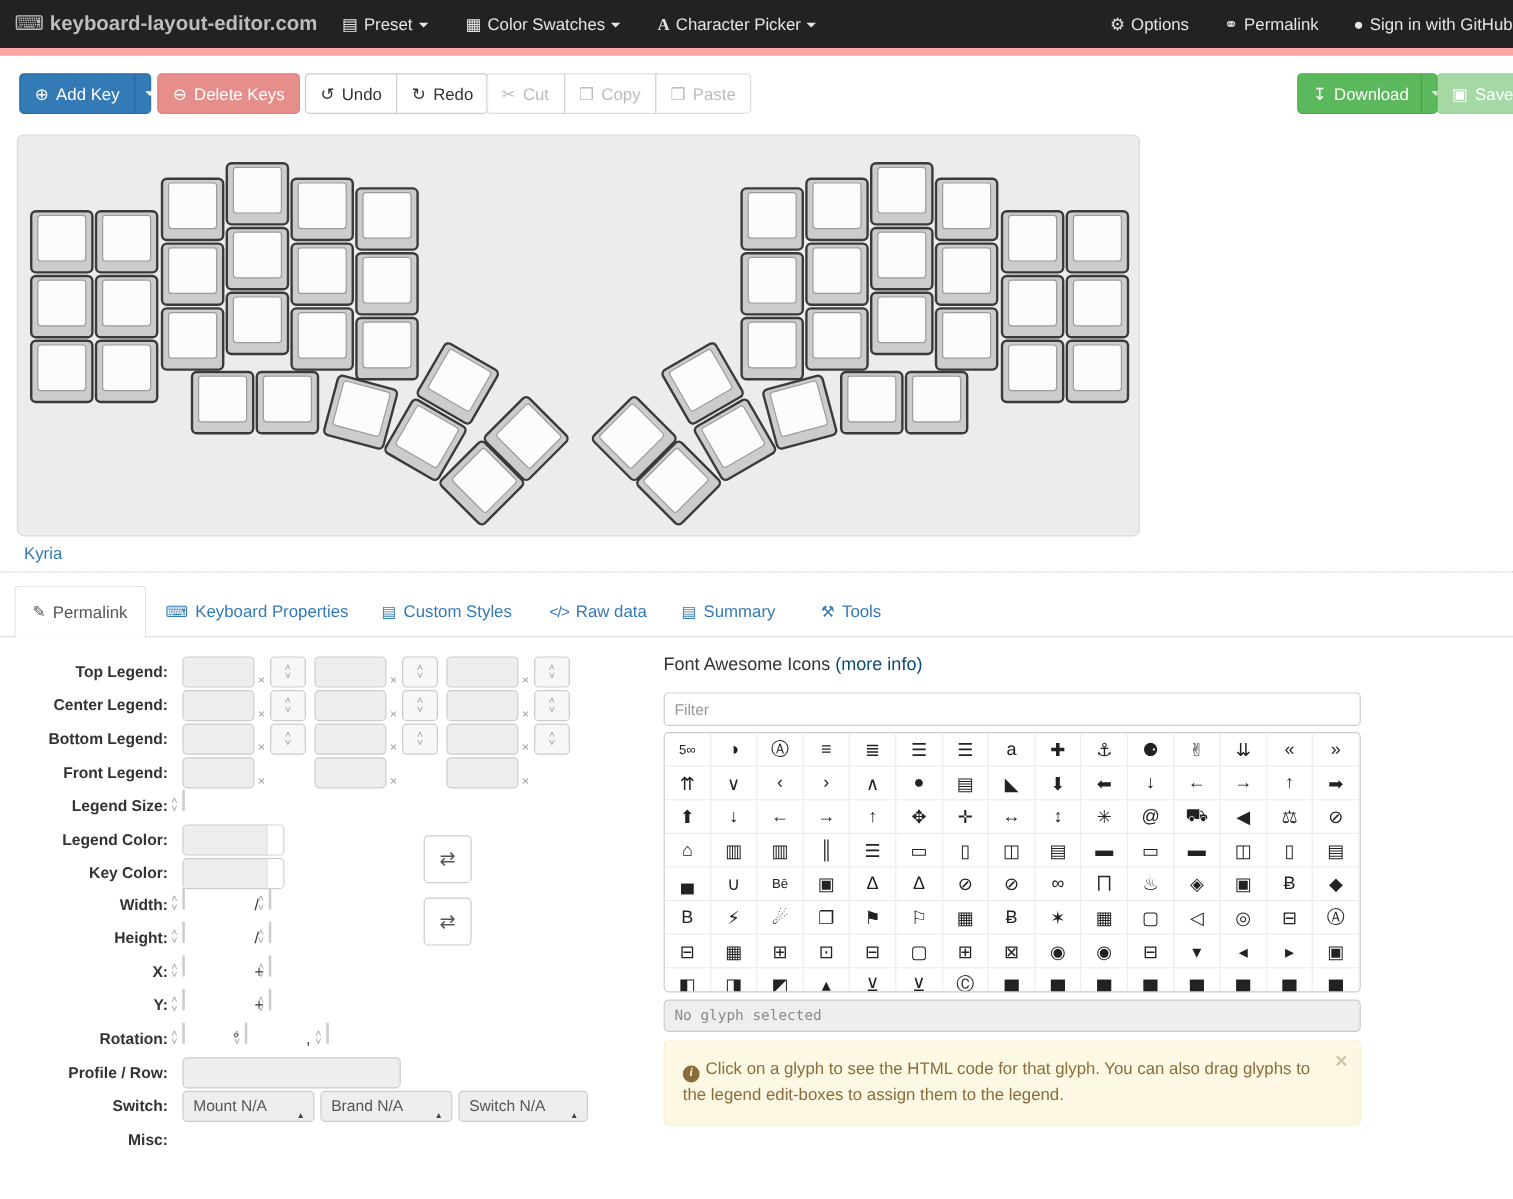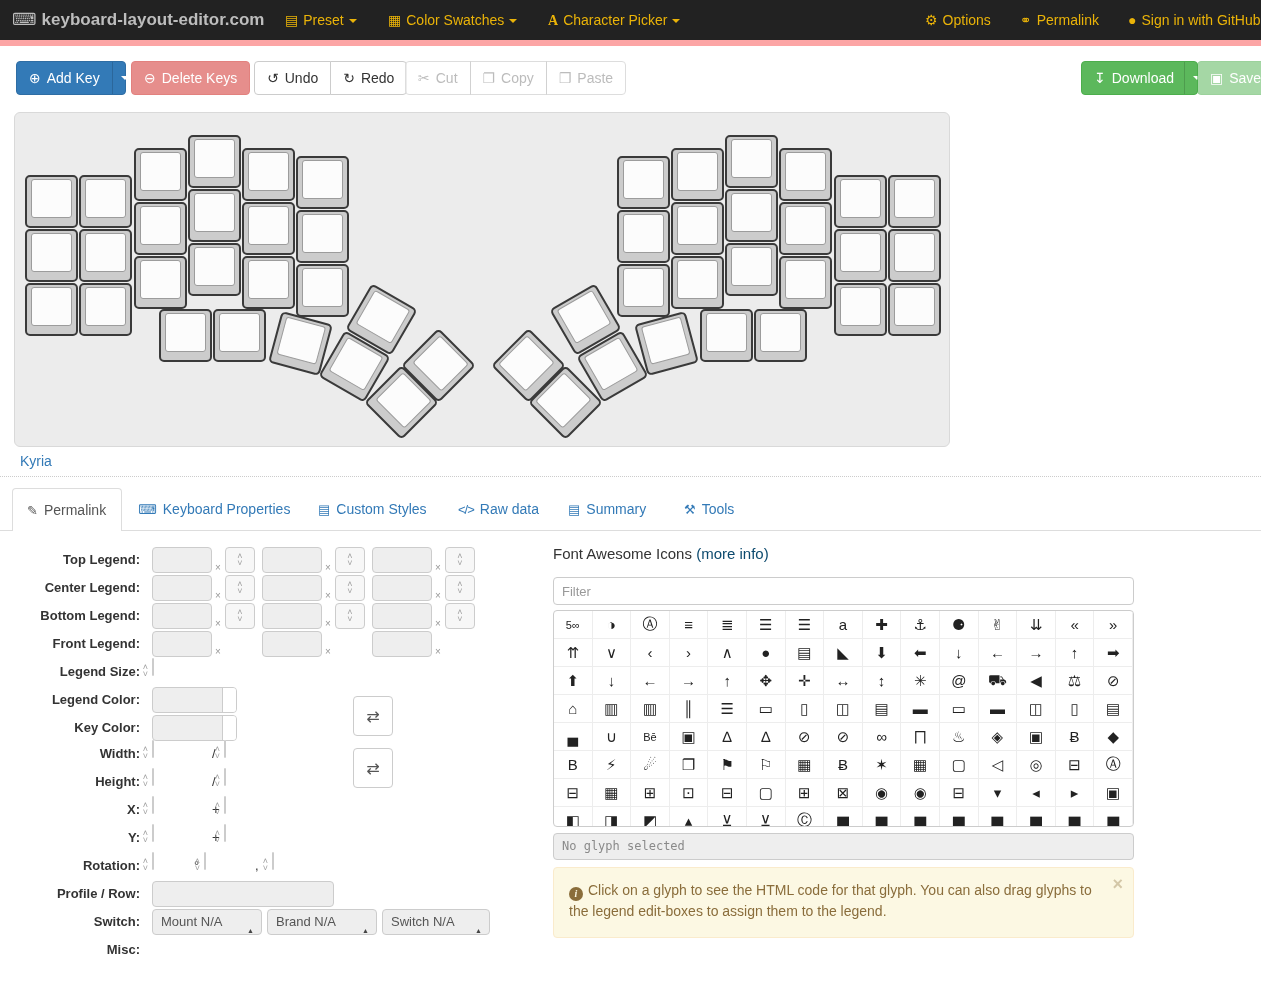--- a/index.html
+++ b/index.html
@@ -1,21 +1,21 @@
 <!DOCTYPE html>
 <html><head>
 <meta charset="utf-8">
 <style>
   html,body{margin:0;padding:0;}
   body{width:1261px;height:999px;position:relative;overflow:hidden;background:#fff;
        font-family:"Liberation Sans","DejaVu Sans",sans-serif;font-size:14px;color:#333;}
   
   .navbar{position:absolute;left:0;top:0;width:1261px;height:40px;background:#222;border-bottom:6px solid #fca5a5;padding-left:26px;}
   .navbar .brand{position:absolute;left:12px;top:0;height:40px;line-height:40px;color:#bdbdbd;font-size:17px;font-weight:bold;white-space:nowrap;}
-  .nav-item{position:absolute;top:0;height:40px;line-height:40px;color:#eab308;font-size:14px;white-space:nowrap;cursor:pointer;}
+  .nav-item{position:absolute;top:0;height:40px;line-height:40px;color:#e5e5e5;font-size:14px;white-space:nowrap;cursor:pointer;}
   .nav-item .ic, .brand .ic{margin-right:5px;}
   .caret{display:inline-block;width:0;height:0;border-top:4px solid;border-left:4px solid transparent;border-right:4px solid transparent;margin-left:5px;vertical-align:middle;}
   
   .btn{position:absolute;top:61px;height:34px;box-sizing:border-box;border-radius:4px;border:1px solid #ccc;
        background:#fff;color:#333;font-size:14px;display:flex;align-items:center;padding:0 12px;cursor:pointer;white-space:nowrap;}
   .btn .ic{margin-right:6px;}
   .btn-primary{background:#337ab7;border-color:#2e6da4;color:#fff;}
   .btn-danger{background:#d9534f;border-color:#d43f3a;color:#fff;opacity:.65;}
   .btn-success{background:#5cb85c;border-color:#4cae4c;color:#fff;}
   .disabled{opacity:.65;color:#999;}

